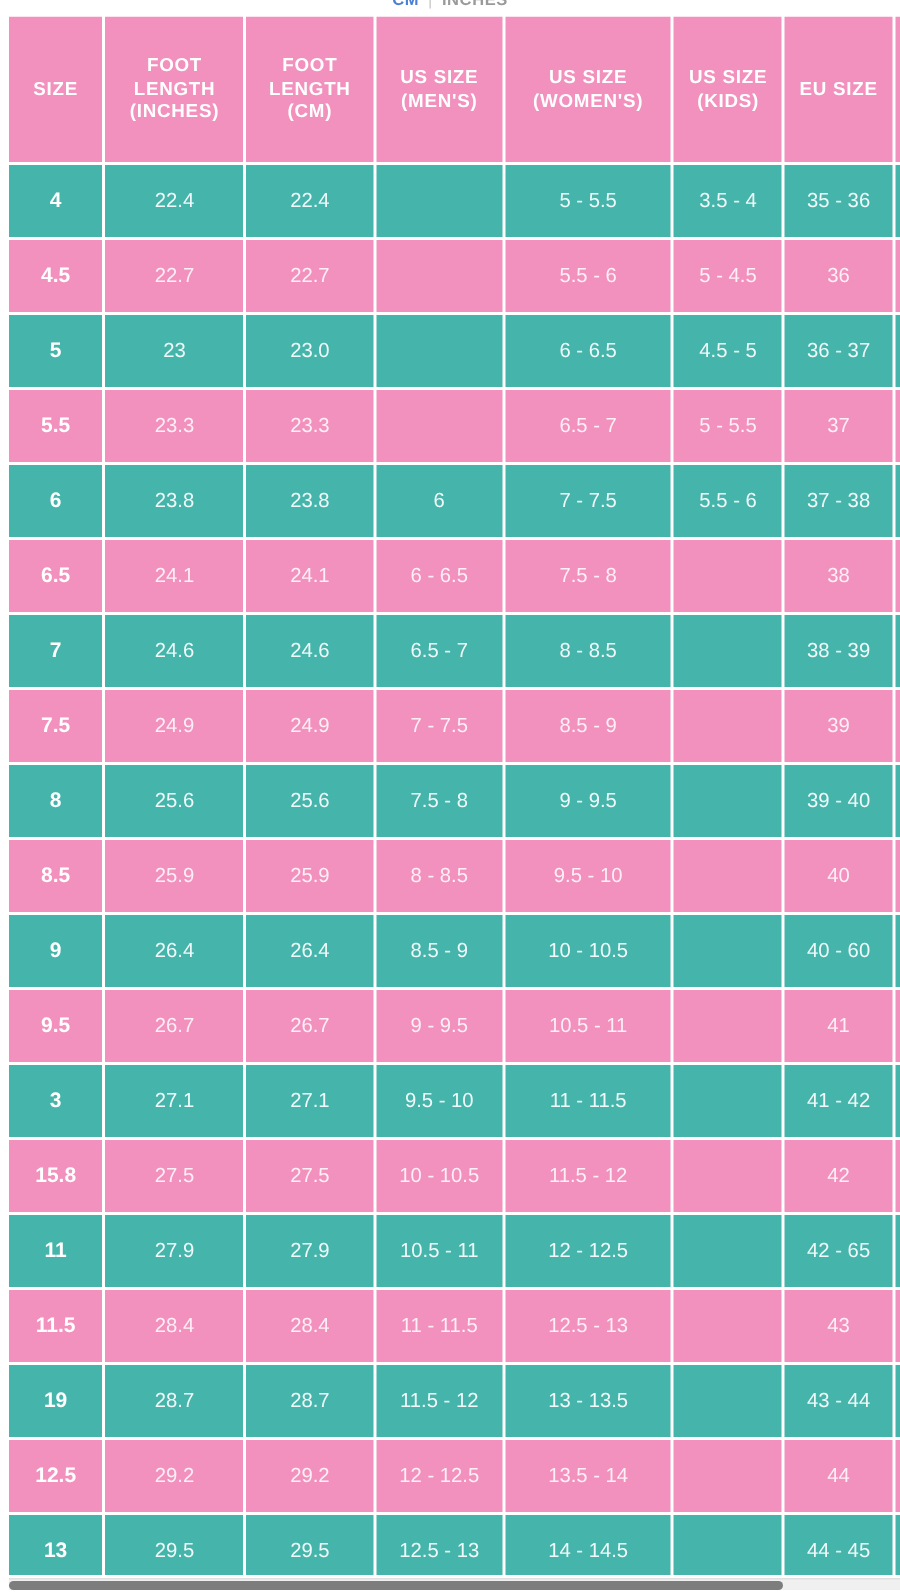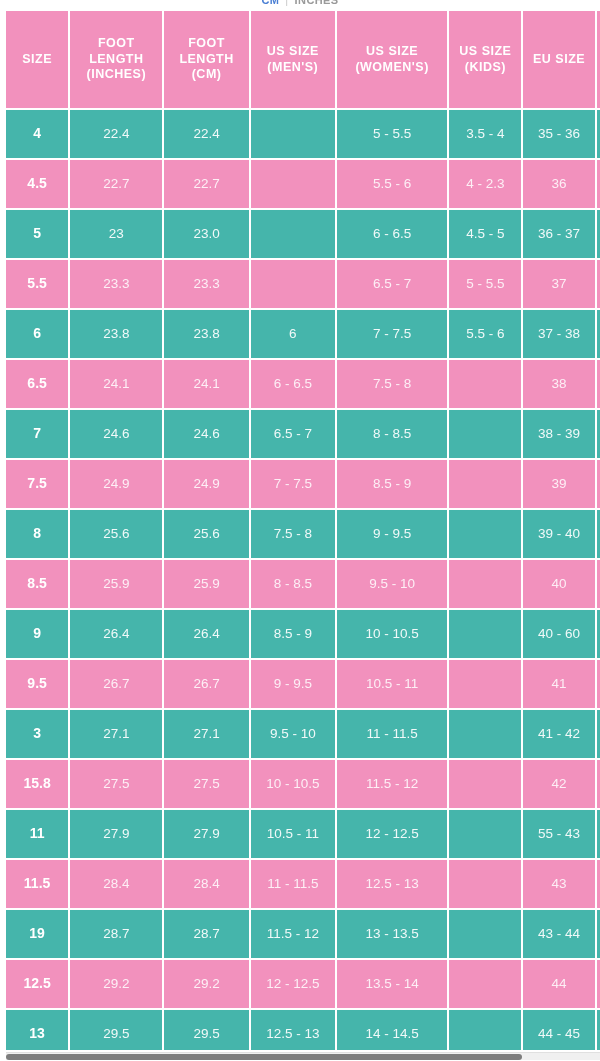--- a/index.html
+++ b/index.html
@@ -171,21 +171,21 @@
             <td class="cell-data">3.5 - 4</td>
             <td class="cell-data">35 - 36</td>
             <td class="cell-data"></td>
           </tr>
           <tr class="row-pink">
             <td class="cell-size">4.5</td>
             <td class="cell-data">22.7</td>
             <td class="cell-data">22.7</td>
             <td class="cell-data"></td>
             <td class="cell-data">5.5 - 6</td>
-            <td class="cell-data">4 - 2.3</td>
+            <td class="cell-data">5 - 4.5</td>
             <td class="cell-data">36</td>
             <td class="cell-data"></td>
           </tr>
           <tr class="row-teal">
             <td class="cell-size">5</td>
             <td class="cell-data">23</td>
             <td class="cell-data">23.0</td>
             <td class="cell-data"></td>
             <td class="cell-data">6 - 6.5</td>
             <td class="cell-data">4.5 - 5</td>
@@ -302,21 +302,21 @@
             <td class="cell-data">42</td>
             <td class="cell-data"></td>
           </tr>
           <tr class="row-teal">
             <td class="cell-size">11</td>
             <td class="cell-data">27.9</td>
             <td class="cell-data">27.9</td>
             <td class="cell-data">10.5 - 11</td>
             <td class="cell-data">12 - 12.5</td>
             <td class="cell-data"></td>
-            <td class="cell-data">55 - 43</td>
+            <td class="cell-data">42 - 65</td>
             <td class="cell-data"></td>
           </tr>
           <tr class="row-pink">
             <td class="cell-size">11.5</td>
             <td class="cell-data">28.4</td>
             <td class="cell-data">28.4</td>
             <td class="cell-data">11 - 11.5</td>
             <td class="cell-data">12.5 - 13</td>
             <td class="cell-data"></td>
             <td class="cell-data">43</td>

